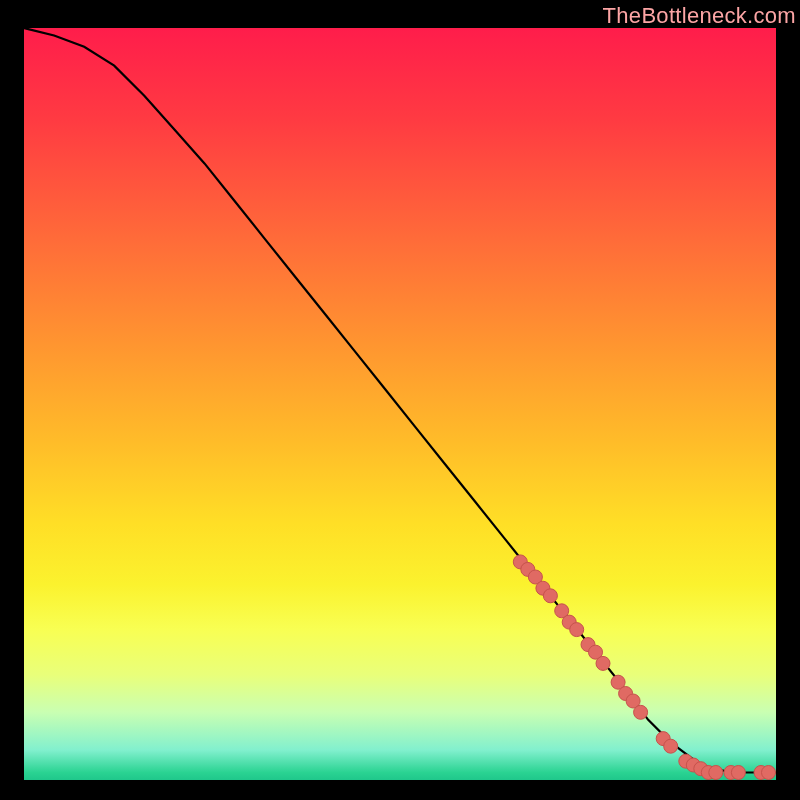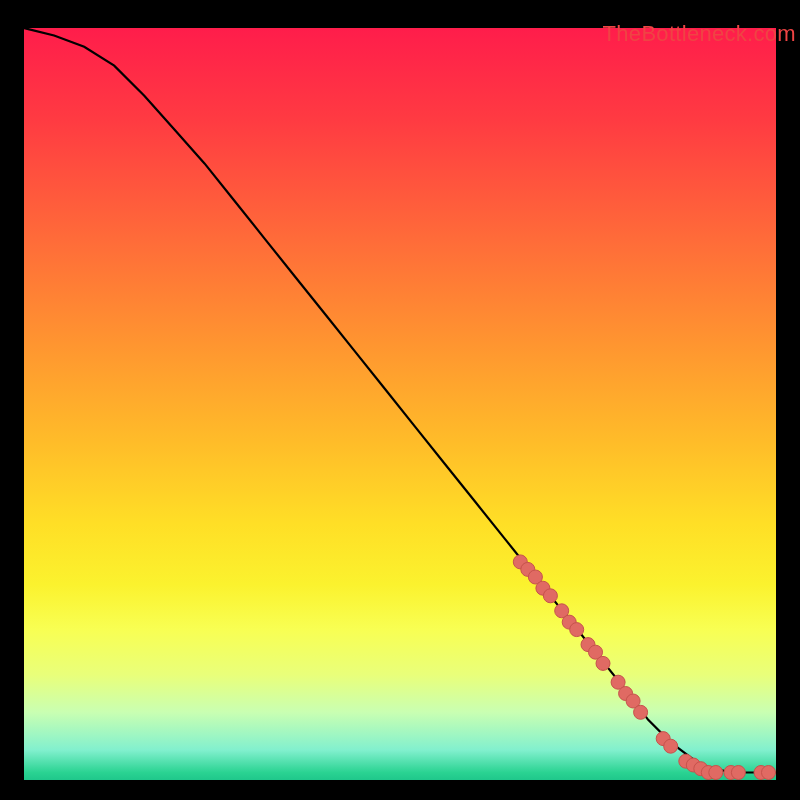--- a/index.html
+++ b/index.html
@@ -38,22 +38,22 @@
       #e9ff7a 86%,
       #c9ffb2 91%,
       #82f0ce 96%,
       #2ad392 99%,
       #1fc78b 100%
     );
   }
   .watermark {
     position: absolute;
     right: 4px;
-    top: 21px;
-    color: #ef4444;
+    top: 3px;
+    color: #fca5a5;
     font-size: 22px;
     letter-spacing: 0.3px;
     user-select: none;
     margin-left: 35px;
   }
   svg.plot {
     position: absolute;
     left: 0;
     top: 0;
     width: 100%;

